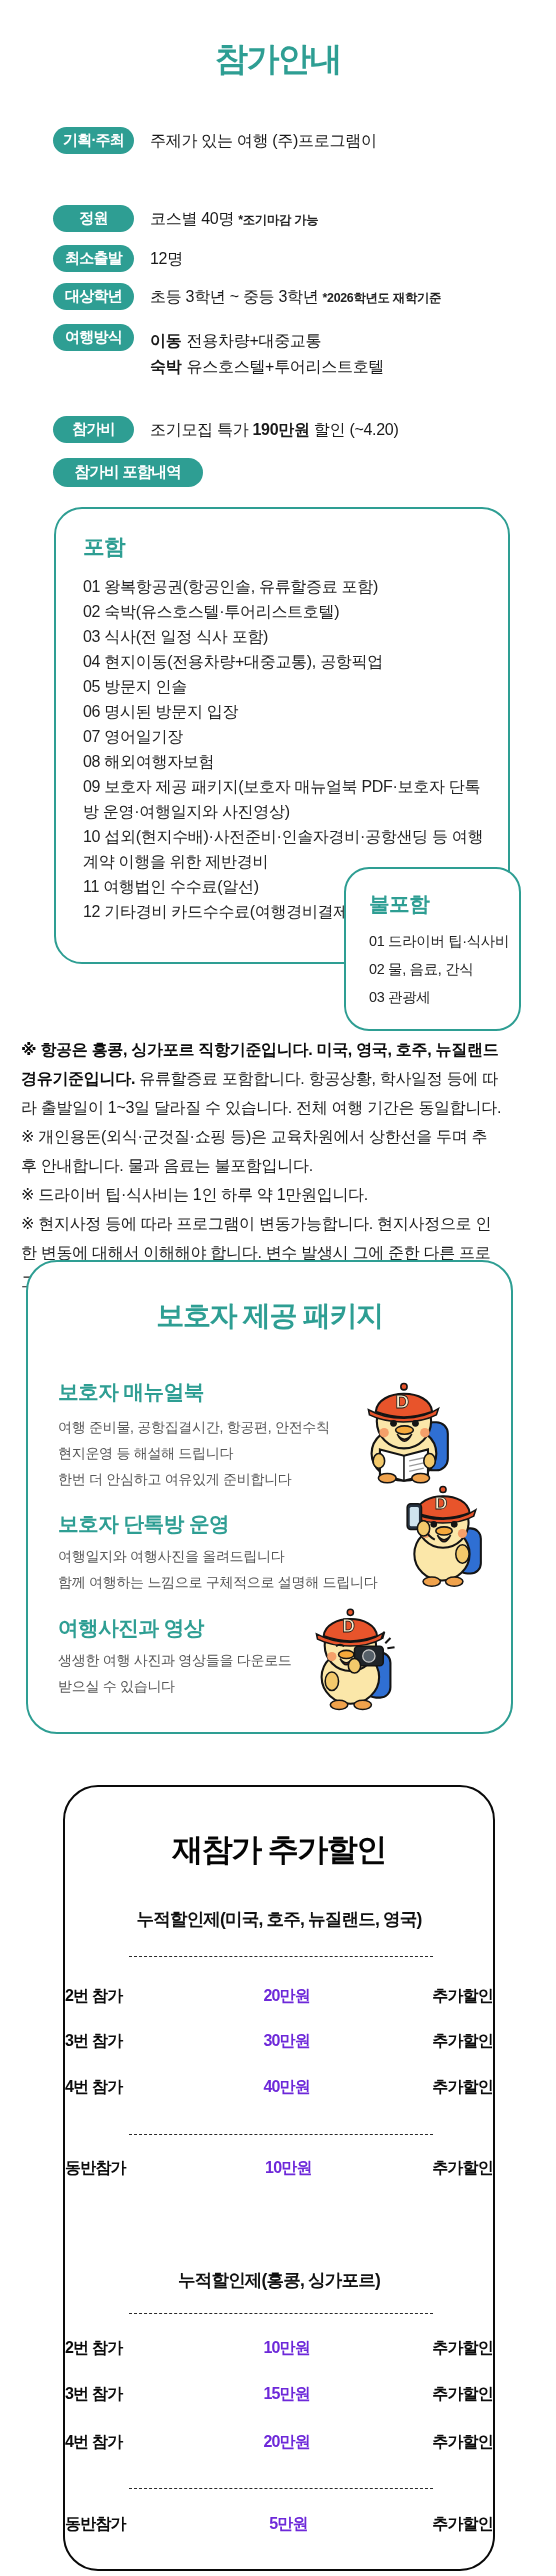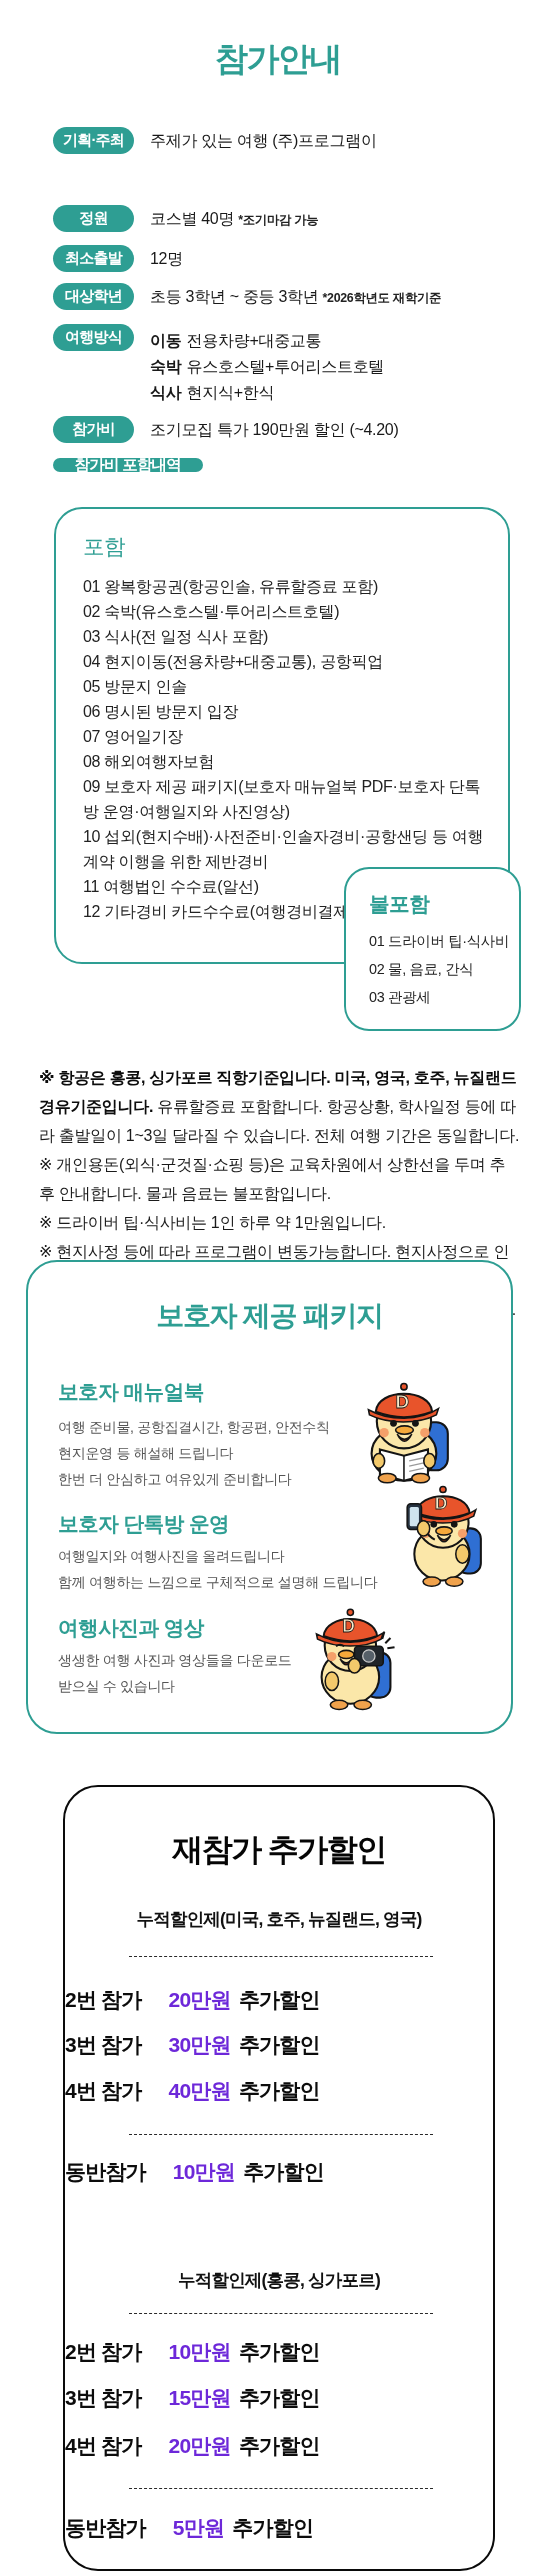--- a/index.html
+++ b/index.html
@@ -27,53 +27,53 @@
   
   .info-row { position:absolute; left:53px; display:flex; align-items:flex-start; }
   .r0{top:127px}.r1{top:166px}.r2{top:205px}.r3{top:245px}.r4{top:283px}.r5{top:324px}.r6{top:416px}
   .pill {
     flex:0 0 auto; width:81px; height:27px; border-radius:14px;
     background:#2E9E93; color:#fff;
     font-size:15px; font-weight:800; letter-spacing:-0.8px;
     display:flex; align-items:center; justify-content:center;
   }
   .pill-wide {
-    position:absolute; left:53px; top:458px; height:14px;
+    position:absolute; left:53px; top:458px; height:29px;
     padding:0 21.6px; border-radius:15px;
     background:#2E9E93; color:#fff;
     font-size:15.5px; font-weight:800; letter-spacing:-0.8px;
     display:inline-flex; align-items:center; justify-content:center;
   }
   .row-value {
     margin-left:16px; padding-top:5.2px;
     font-size:16px; color:#191919; line-height:17.5px;
     white-space:nowrap;
   }
   .row-note { font-size:12.4px; font-weight:700; color:#222; margin-left:4.1px; }
-  .row-value strong { font-weight:400; }
+  .row-value strong { font-weight:700; }
   .ml-lines { margin-left:16px; padding-top:4.1px; font-size:16px; color:#191919; line-height:26px; white-space:nowrap; }
   .ml-lines b { font-weight:800; margin-right:5.2px; }
   
   .included-box {
     position:absolute; left:54px; top:507px; width:456px; height:457px;
     border:2.6px solid #2E9E93; border-radius:28px; background:#fff;
   }
-  .included-title { position:absolute; left:27px; top:23px; font-size:21.6px; font-weight:400; color:#2E9E93; letter-spacing:-0.5px; }
+  .included-title { position:absolute; left:27px; top:23px; font-size:21.6px; font-weight:700; color:#2E9E93; letter-spacing:-0.5px; }
   .included-list { position:absolute; left:27px; top:65px; width:412px; list-style:none; }
   .included-list li { font-size:16px; line-height:25px; color:#222; }
   
   .excluded-box {
     position:absolute; left:344px; top:867px; width:177px; height:164px;
     background:#fff; border:2.6px solid #2E9E93; border-radius:25px; z-index:5;
   }
   .excluded-title { position:absolute; left:23px; top:20.6px; font-size:20.6px; font-weight:800; color:#2E9E93; letter-spacing:-0.5px; }
   .excluded-list { position:absolute; left:23px; top:58px; list-style:none; }
   .excluded-list li { font-size:14.4px; line-height:28px; color:#222; white-space:nowrap; }
   
-  .notes { position:absolute; left:39px; top:1035px; width:481px;margin-top:28px; }
+  .notes { position:absolute; left:21px; top:1035px; width:481px; }
   .notes p { font-size:16px; line-height:29px; color:#1b1b1b; }
   .notes strong { font-weight:800; color:#0c0c0c; }
   
   .guardian-box {
     position:absolute; left:26px; top:1260px; width:487px; height:474px;
     border:2.6px solid #2E9E93; border-radius:31px; background:#fff;
   }
   .guardian-title {
     position:absolute; top:35px; left:0; width:100%; text-align:center;
     font-size:28px; font-weight:900; letter-spacing:-1.3px; color:#2E9E93;
@@ -94,22 +94,22 @@
   .d-title {
     position:absolute; top:42px; left:0; width:100%; text-align:center;
     font-size:31px; font-weight:900; letter-spacing:-1.5px; color:#050505;
   }
   .d-sub { position:absolute; left:0; width:100%; text-align:center; font-size:17.5px; font-weight:800; color:#111; letter-spacing:-0.8px; }
   .ds0{top:120px}.ds1{top:481px}
   .d-line { position:absolute; left:64px; width:304px; border-top:1.5px dashed #2a2a2a; }
   .dl0{top:169px}.dl1{top:347px}.dl2{top:526px}.dl3{top:701px}
   .d-row {
     position:absolute; left:0; width:100%;
-    display:flex; justify-content:flex-start; align-items:baseline;
-    font-size:21px; font-weight:800; color:#0c0c0c; letter-spacing:-0.8px;
+    display:flex; justify-content:space-between; align-items:baseline;
+    font-size:16px; font-weight:800; color:#0c0c0c; letter-spacing:-0.8px;
   }
   .dr0{top:199px}.dr1{top:244px}.dr2{top:290px}.dc0{top:371px}
   .dr3{top:551px}.dr4{top:597px}.dr5{top:645px}.dc1{top:727px}
   .d-label { margin-right:27px; }
   .d-amt { color:#6d28d9; font-weight:900; margin-right:8.2px; }
   
   .mascot svg { width:100%; height:100%; display:block; }
 </style>
 </head>
 <body>
@@ -132,21 +132,20 @@
   </div>
   <div class="info-row r4">
     <span class="pill">대상학년</span>
     <span class="row-value"><span>초등 3학년 ~ 중등 3학년</span><span class="row-note">*2026학년도 재학기준</span></span>
   </div>
   <div class="info-row r5">
     <span class="pill">여행방식</span>
     <div class="ml-lines">
       <div><b>이동</b><span>전용차량+대중교통</span></div>
       <div><b>숙박</b><span>유스호스텔+투어리스트호텔</span></div>
-      <div><b>식사</b><span>현지식+한식</span></div>
     </div>
   </div>
   <div class="info-row r6">
     <span class="pill">참가비</span>
     <span class="row-value"><span>조기모집 특가 </span><strong>190만원</strong><span> 할인 (~4.20)</span></span>
   </div>
 
   <span class="pill-wide">참가비 포함내역</span>
 
   <div class="included-box">

